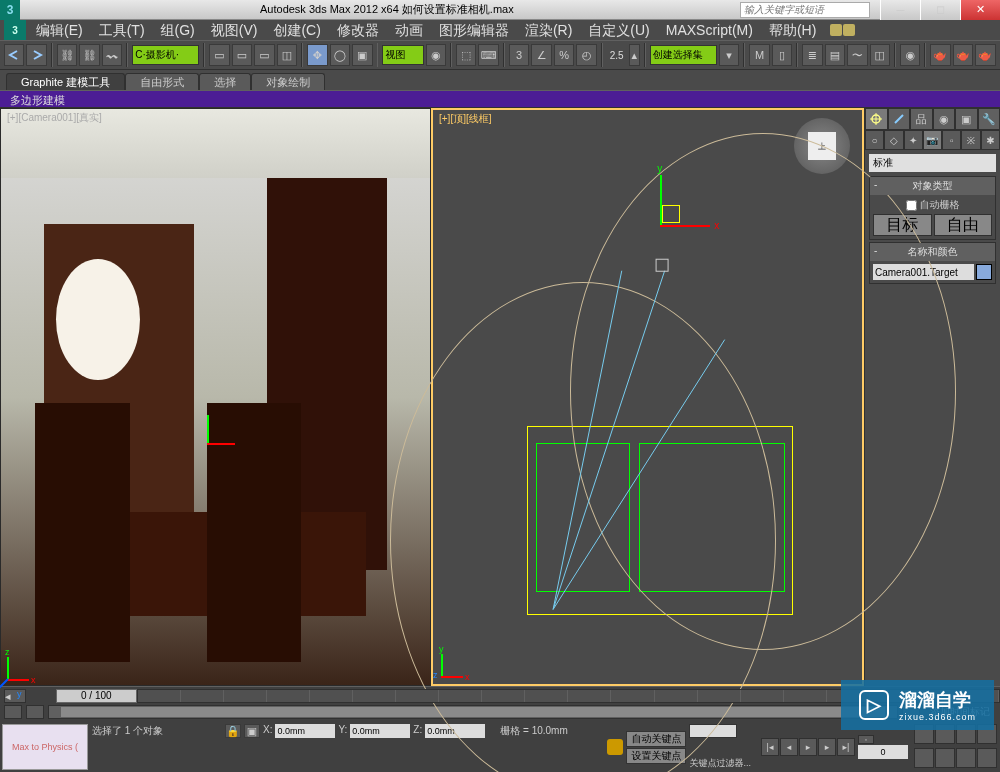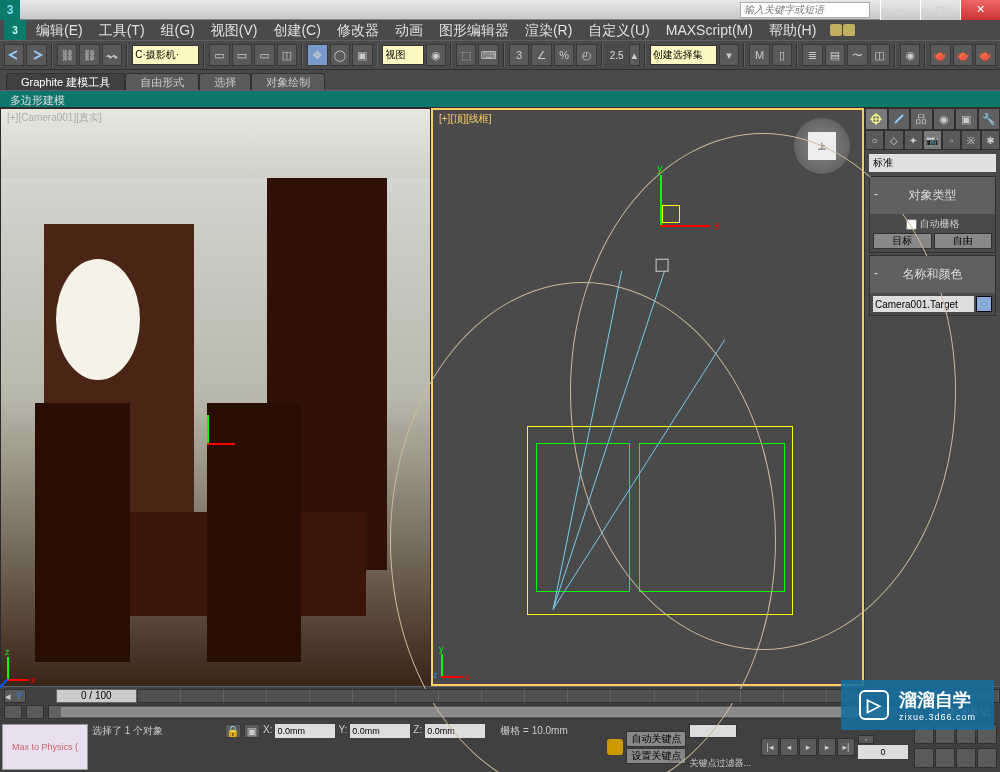--- a/index.html
+++ b/index.html
@@ -18,29 +18,29 @@
 .menubar { height: 20px; background: #4a4a4a; display: flex; align-items: center; padding-left: 4px; gap: 0; }
 .menubar .left-icon { width:22px; height:20px; background:#0a7a6a; display:flex;align-items:center;justify-content:center;color:#cfe;font-weight:bold;font-size:10px; margin-right:2px;}
 .menubar .mitem { padding: 0 8px; color: #e0e0e0; height:20px; line-height:20px; font-size:14px; cursor:default; }
 .menubar .bolt { display:flex; align-items:center; gap:1px; padding:0 6px;}
 .menubar .bolt span{width:12px;height:12px;background:#c0b060;border-radius:2px;}
 
 
 .toolbar { height: 30px; background: #4a4a4a; border-top:1px solid #606060; border-bottom:1px solid #303030; display:flex; align-items:center; padding:0 4px; gap:2px; }
 .tbtn { width:22px; height:22px; background:#5a5a5a; border:1px solid #3a3a3a; display:flex;align-items:center;justify-content:center; font-size:11px;color:#ccc;}
 .tbtn.sel { background:#7a9acc; }
-.tdrop { height:20px; background:#fef9c3; color:#000; border:1px solid #333; font-size:10px; padding:0 2px; display:flex;align-items:center;}
+.tdrop { height:20px; background:#84cc16; color:#000; border:1px solid #333; font-size:10px; padding:0 2px; display:flex;align-items:center;}
 .tsep { width:2px; height:24px; background:#303030; border-right:1px solid #606060; margin:0 2px;}
 .spinner-val { color:#ddd; font-size:10px; margin:16px 3px;}
 
 
 .ribbon-tabs { height: 20px; background:#4a4a4a; display:flex; align-items:flex-end; padding-left:6px; gap:0;}
 .rtab { padding:3px 14px; font-size:11px; color:#ccc; background:#5a5a5a; border:1px solid #303030; border-bottom:none; height:17px; line-height:11px; border-radius:3px 3px 0 0;}
 .rtab.active { background:#404040; color:#fff;}
-.ribbon-sub { height:18px; background:#0f766e; border-top:1px solid #606060; border-bottom:1px solid #303030; font-size:11px; color:#ddd; padding-left:10px; line-height:18px;}
+.ribbon-sub { height:18px; background:#4c1d95; border-top:1px solid #606060; border-bottom:1px solid #303030; font-size:11px; color:#ddd; padding-left:10px; line-height:18px;}
 
 
 .workspace { height: 578px; display:flex; }
 .viewports { flex:1; display:flex; position:relative; }
 .vp { flex:1; background:#555; position:relative; border:1px solid #2a2a2a;}
 .vp-label { position:absolute; top:2px; left:6px; color:#aaa; font-size:10px; z-index:5;}
 .vp-label.active { color:#ffcc66;}
 .persp { background: linear-gradient(#ddd 0%, #b8b8aa 50%, #3a2418 100%);}
 .persp .scene { position:absolute; inset:0;}
 .screen-wall { position:absolute; left:10%; top:20%; width:35%; height:50%; background:#4a2515; }
@@ -63,24 +63,24 @@
 
 
 .cmdpanel { width: 136px; background:#4a4a4a; border-left:1px solid #303030;}
 .cmd-tabs { display:flex; height:22px; background:#606060;}
 .cmd-tabs div{flex:1;border:1px solid #303030;display:flex;align-items:center;justify-content:center;font-size:11px;}
 .cmd-tabs div.active{background:#7a7a7a;}
 .cmd-sub{display:flex;height:20px;}
 .cmd-sub div{flex:1;border:1px solid #303030;background:#5a5a5a;font-size:10px;display:flex;align-items:center;justify-content:center;}
 .cmd-drop{margin:4px;height:18px;background:#e0e0e0;color:#000;font-size:10px;display:flex;align-items:center;padding:0 4px;}
 .rollout{margin:2px 4px;border:1px solid #303030;}
-.rollout-h{background:#606060;color:#ddd;font-size:12px;text-align:center;padding:10px 0;position:relative;}
+.rollout-h{background:#606060;color:#ddd;font-size:10px;text-align:center;padding:2px 0;position:relative;}
 .rollout-h::before{content:"-";position:absolute;left:4px;}
 .rollout-b{padding:3px;display:flex;flex-wrap:wrap;gap:2px;}
-.cmdbtn{flex:1 0 45%;height:16px;background:#888;border:1px solid #303030;font-size:10px;color:#000;display:flex;align-items:center;justify-content:center;}
+.cmdbtn{flex:1 0 45%;height:22px;background:#888;border:1px solid #303030;font-size:16px;color:#000;display:flex;align-items:center;justify-content:center;}
 .namefield{height:16px;background:#ddd;color:#000;font-size:10px;padding:0 2px;flex:1;display:flex;align-items:center;}
 .colorswatch{width:16px;height:16px;background:#88aadd;border:1px solid #000;}
 .checkbox-row{display:flex;align-items:center;font-size:10px;color:#ccc;gap:3px;width:100%;justify-content:center;}
 .checkbox-row input{width:11px;height:11px;}
 
 
 .timeline { height: 36px; background:#404040; border-top:1px solid #606060; display:flex; flex-direction:column;}
 .time-slider{height:18px;display:flex;align-items:center;}
 .slider-handle{background:#ccc;color:#000;font-size:10px;padding:0 24px;height:14px;margin-left:30px;display:flex;align-items:center;border:1px solid #666;}
 .track{flex:1;height:14px;background:#505050;border:1px solid #303030;position:relative;}
@@ -112,20 +112,21 @@
 .watermark .logo{width:30px;height:30px;border:2px solid #fff;border-radius:6px;display:flex;align-items:center;justify-content:center;}
 .watermark .sub{font-size:9px;font-weight:normal;letter-spacing:1px;display:block;}
 
 svg{display:block;}
 </style>
 </head>
 <body>
 
 <div class="titlebar">
   <div class="app-icon">3</div>
+  <span class="title">Autodesk 3ds Max 2012 x64    如何设置标准相机.max</span>
   <input class="search" placeholder="输入关键字或短语" style="">
   <div class="winctrl">
     <div>─</div>
     <div>◻</div>
     <div class="close">✕</div>
   </div>
 </div>
 
 <div class="menubar">
   <div class="left-icon">3</div>

